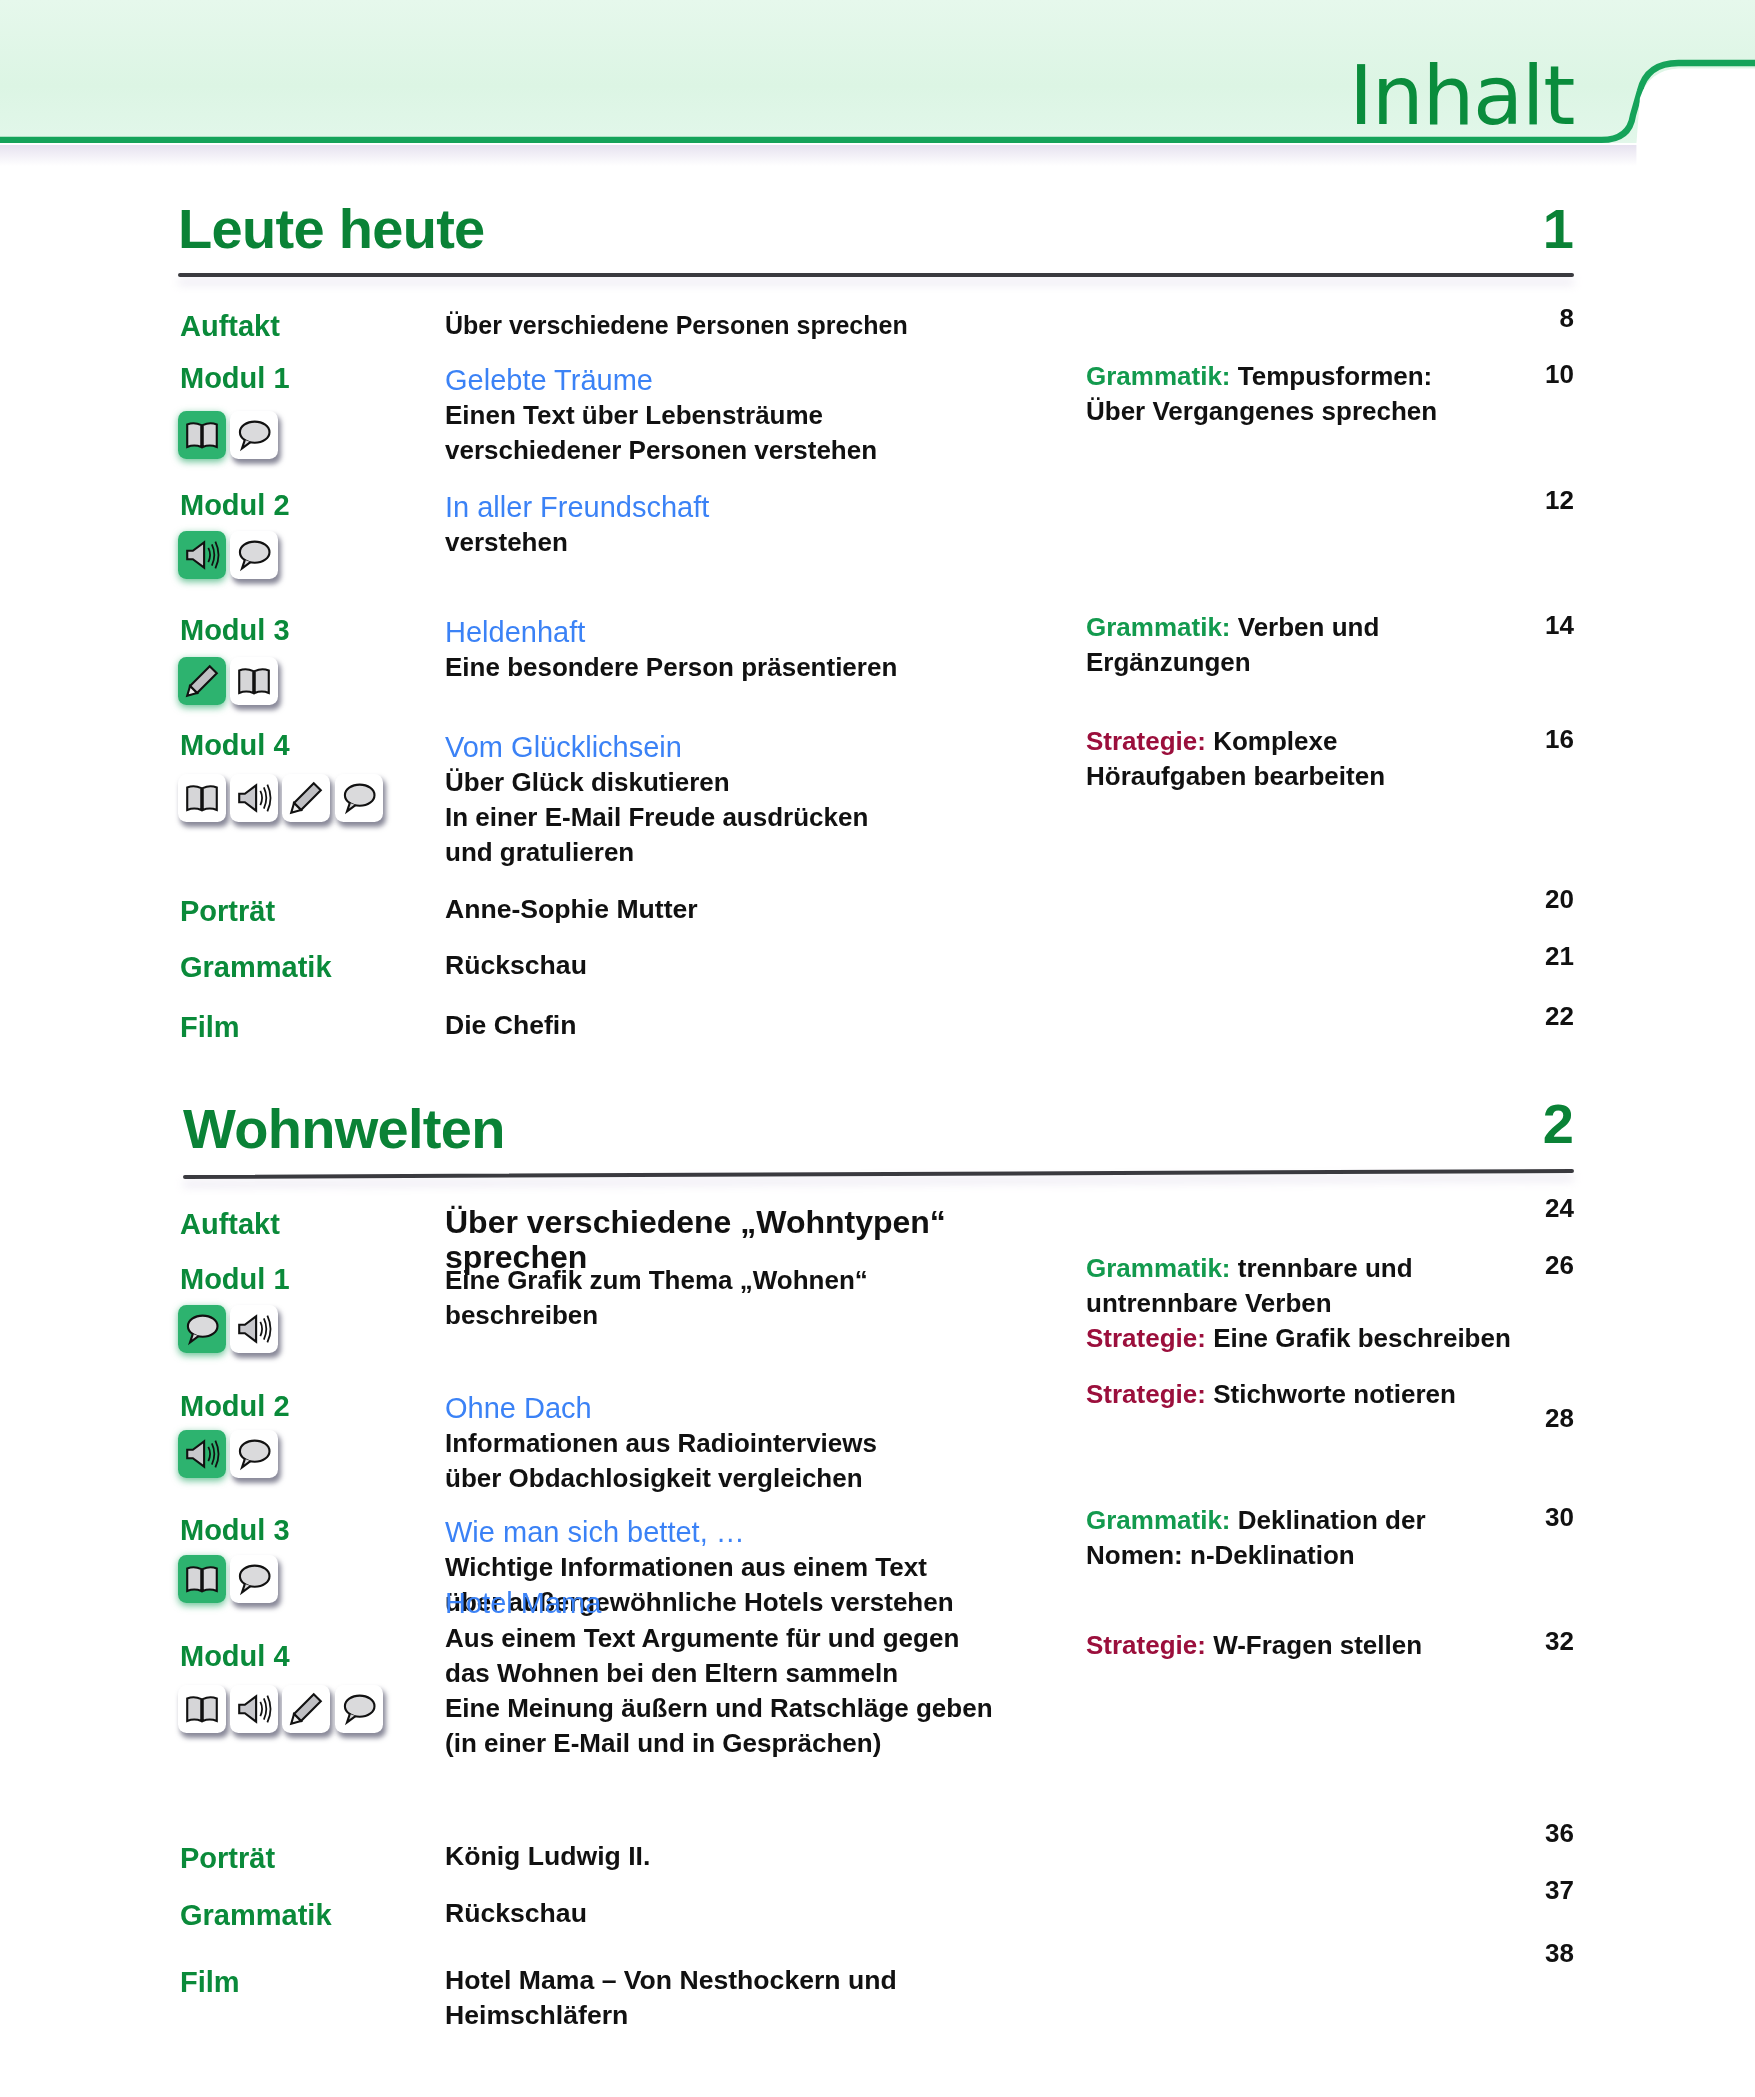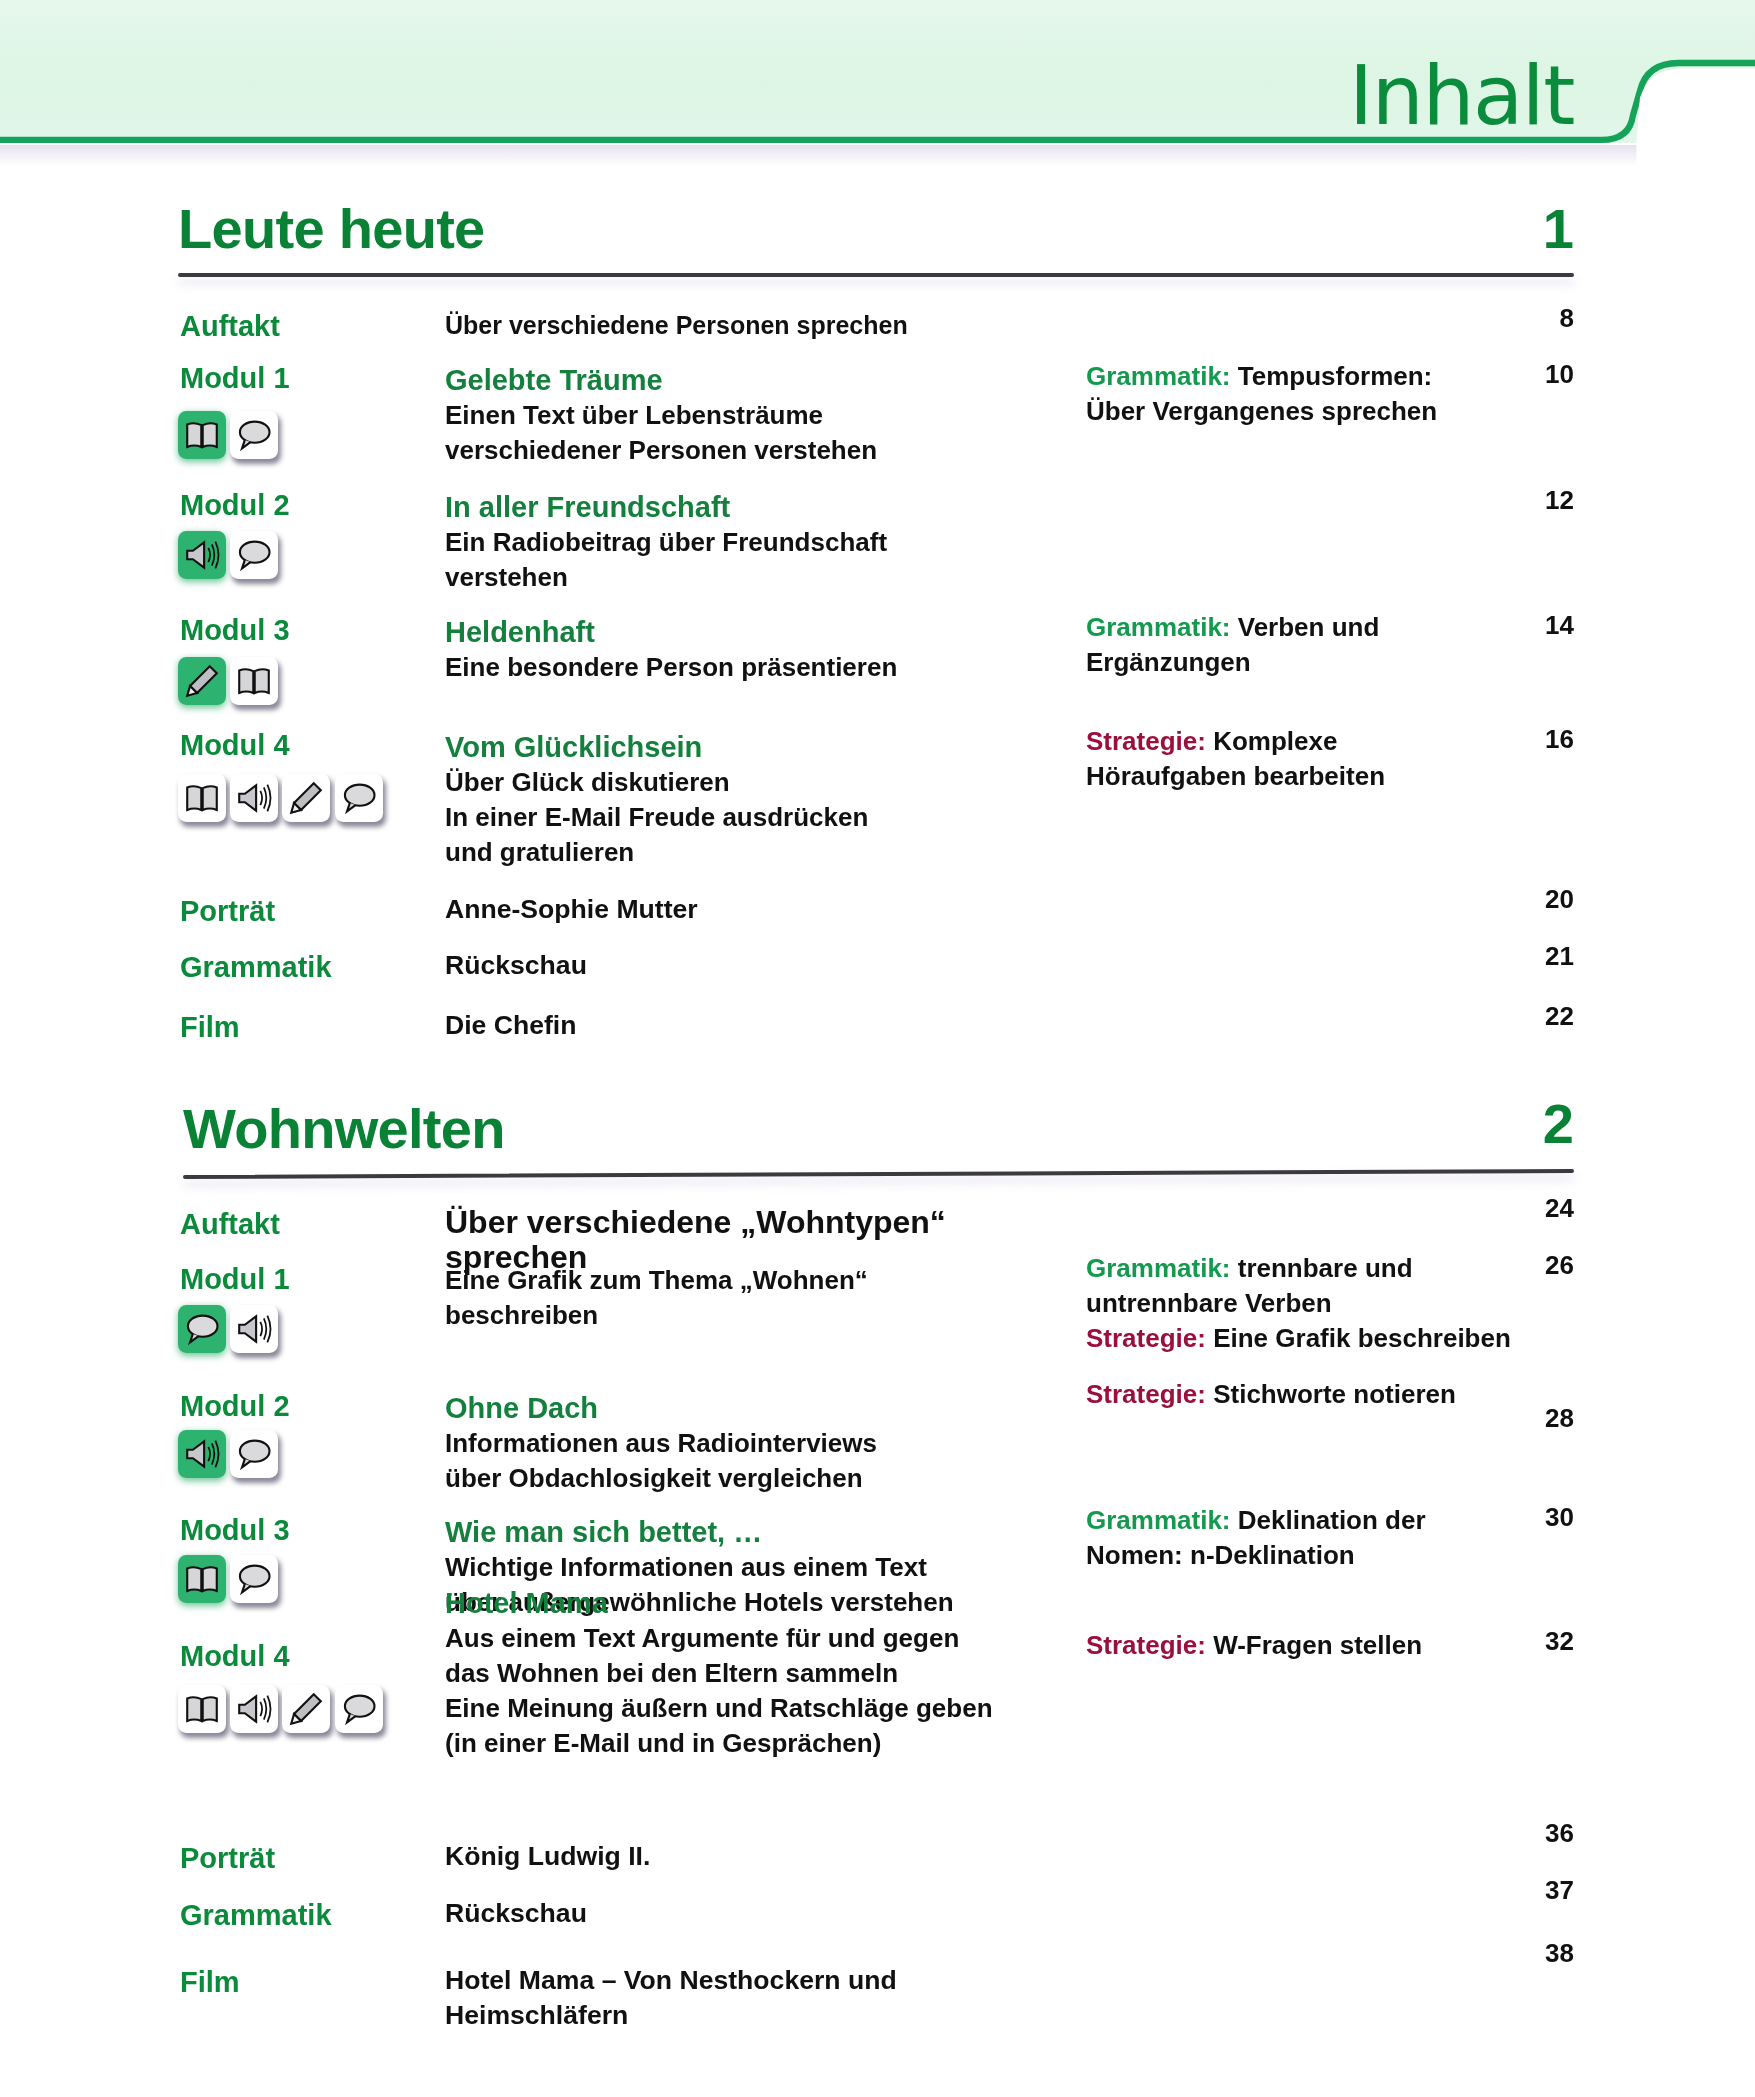--- a/index.html
+++ b/index.html
@@ -33,21 +33,21 @@
   .rule {
     position:absolute; left:178px; width:1396px; height:4.2px; background:#3a3a3f;
     border-radius:2.1px;
     box-shadow:0 7px 9.8px rgba(190,180,210,0.45);
   }
   .row { position:absolute; left:0; width:1756px; }
   .lbl {
     position:absolute; left:180px; font-size:29px; font-weight:bold; color:#0a8a3a;
   }
   .main { position:absolute; left:445px; width:615px; }
-  .main .t { font-size:29px; font-weight:bold; color:#15803d; line-height:36px; }
+  .main .t { font-size:29px; font-weight:normal; color:#3b82f6; line-height:36px; }
   .main .s { font-size:26px; font-weight:bold; color:#111; line-height:35px; }
   .main .single { font-size:26.6px; font-weight:bold; line-height:35px; }
   .right { position:absolute; left:1086px; width:447px; font-size:26px; font-weight:bold; line-height:35px; color:#111; }
   .kw-g { color:#139a4e; }
   .kw-s { color:#9b0f3c; }
   .page { position:absolute; right:182px; font-size:26px; font-weight:bold; color:#111; text-align:right; }
   .icons { position:absolute; left:178px; display:flex; gap:4.2px; }
   .ic {
     width:48px; height:48px; border-radius:8.4px; background:#ffffff;
     box-shadow:2.1px 4.2px 5.6px rgba(40,40,70,0.55);
@@ -103,21 +103,20 @@
       <div class="right" style="top: 359px;">
         <div><span class="kw-g">Grammatik:</span><span> </span><span>Tempusformen:</span></div>
         <div>Über Vergangenes sprechen</div>
       </div>
       <div class="page" style="top: 359px;">10</div>
     </div>
     <div class="row" style="top: 0px;">
       <div class="lbl" style="top: 489px;">Modul 2</div>
       <div class="main" style="top: 489px;">
         <div class="t">In aller Freundschaft</div>
-        <div class="s">Ein Radiobeitrag über Freundschaft</div>
         <div class="s">verstehen</div>
       </div>
       <div class="icons" style="top: 531px;">
         <div class="ic active">
           <svg viewBox="0 0 54 54">
             <path d="M6 21 L14 21 L30 9 L30 45 L14 33 L6 33 Z" fill="#c8c8cc" stroke="#111" stroke-width="3"></path>
             <path d="M36 17 Q41 27 36 37" fill="none" stroke="#111" stroke-width="2.5"></path>
             <path d="M41 12 Q48 27 41 42" fill="none" stroke="#111" stroke-width="2.5"></path>
             <path d="M46 8 Q55 27 46 46" fill="none" stroke="#111" stroke-width="2.5"></path>
           </svg>

